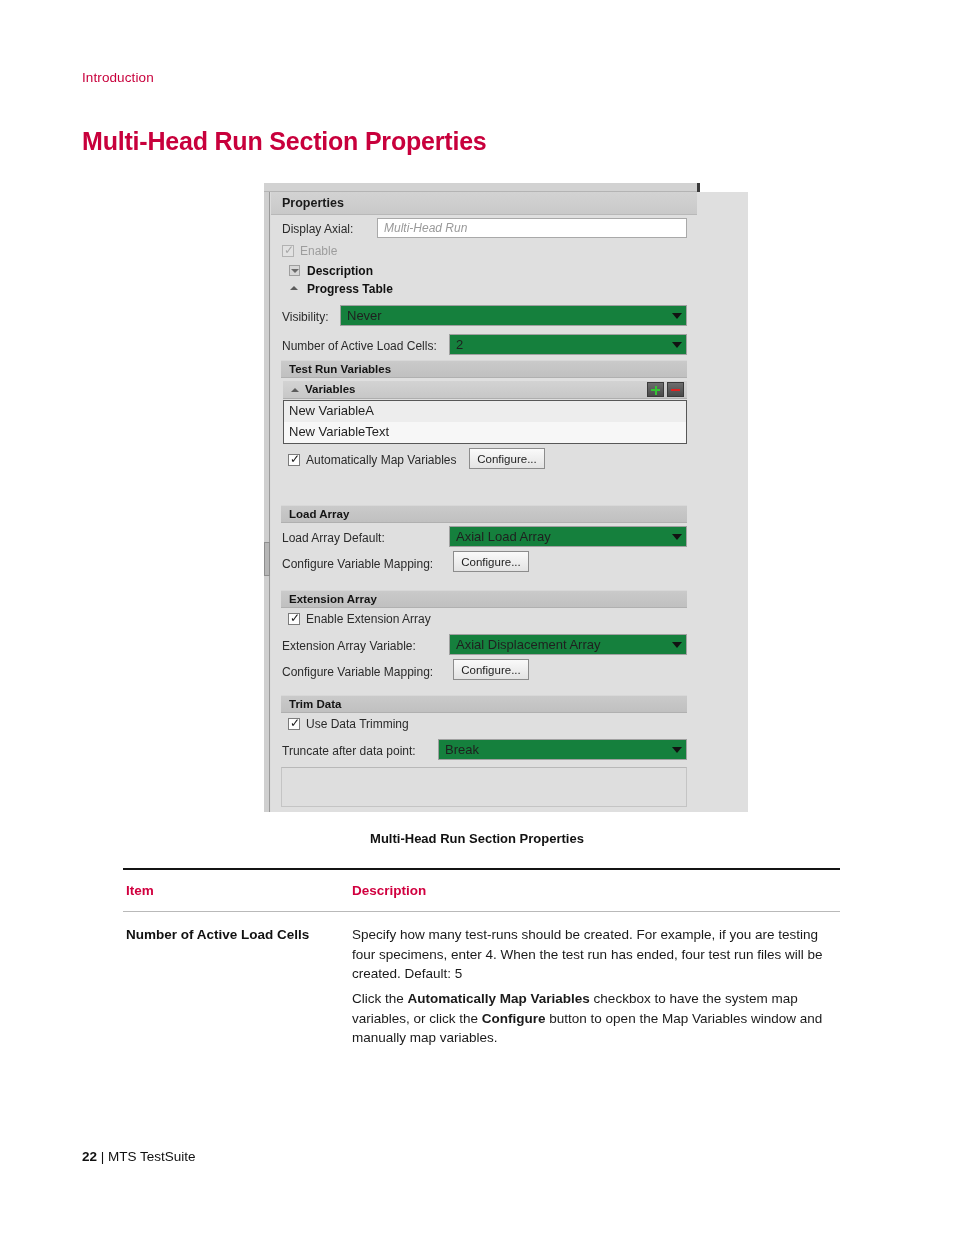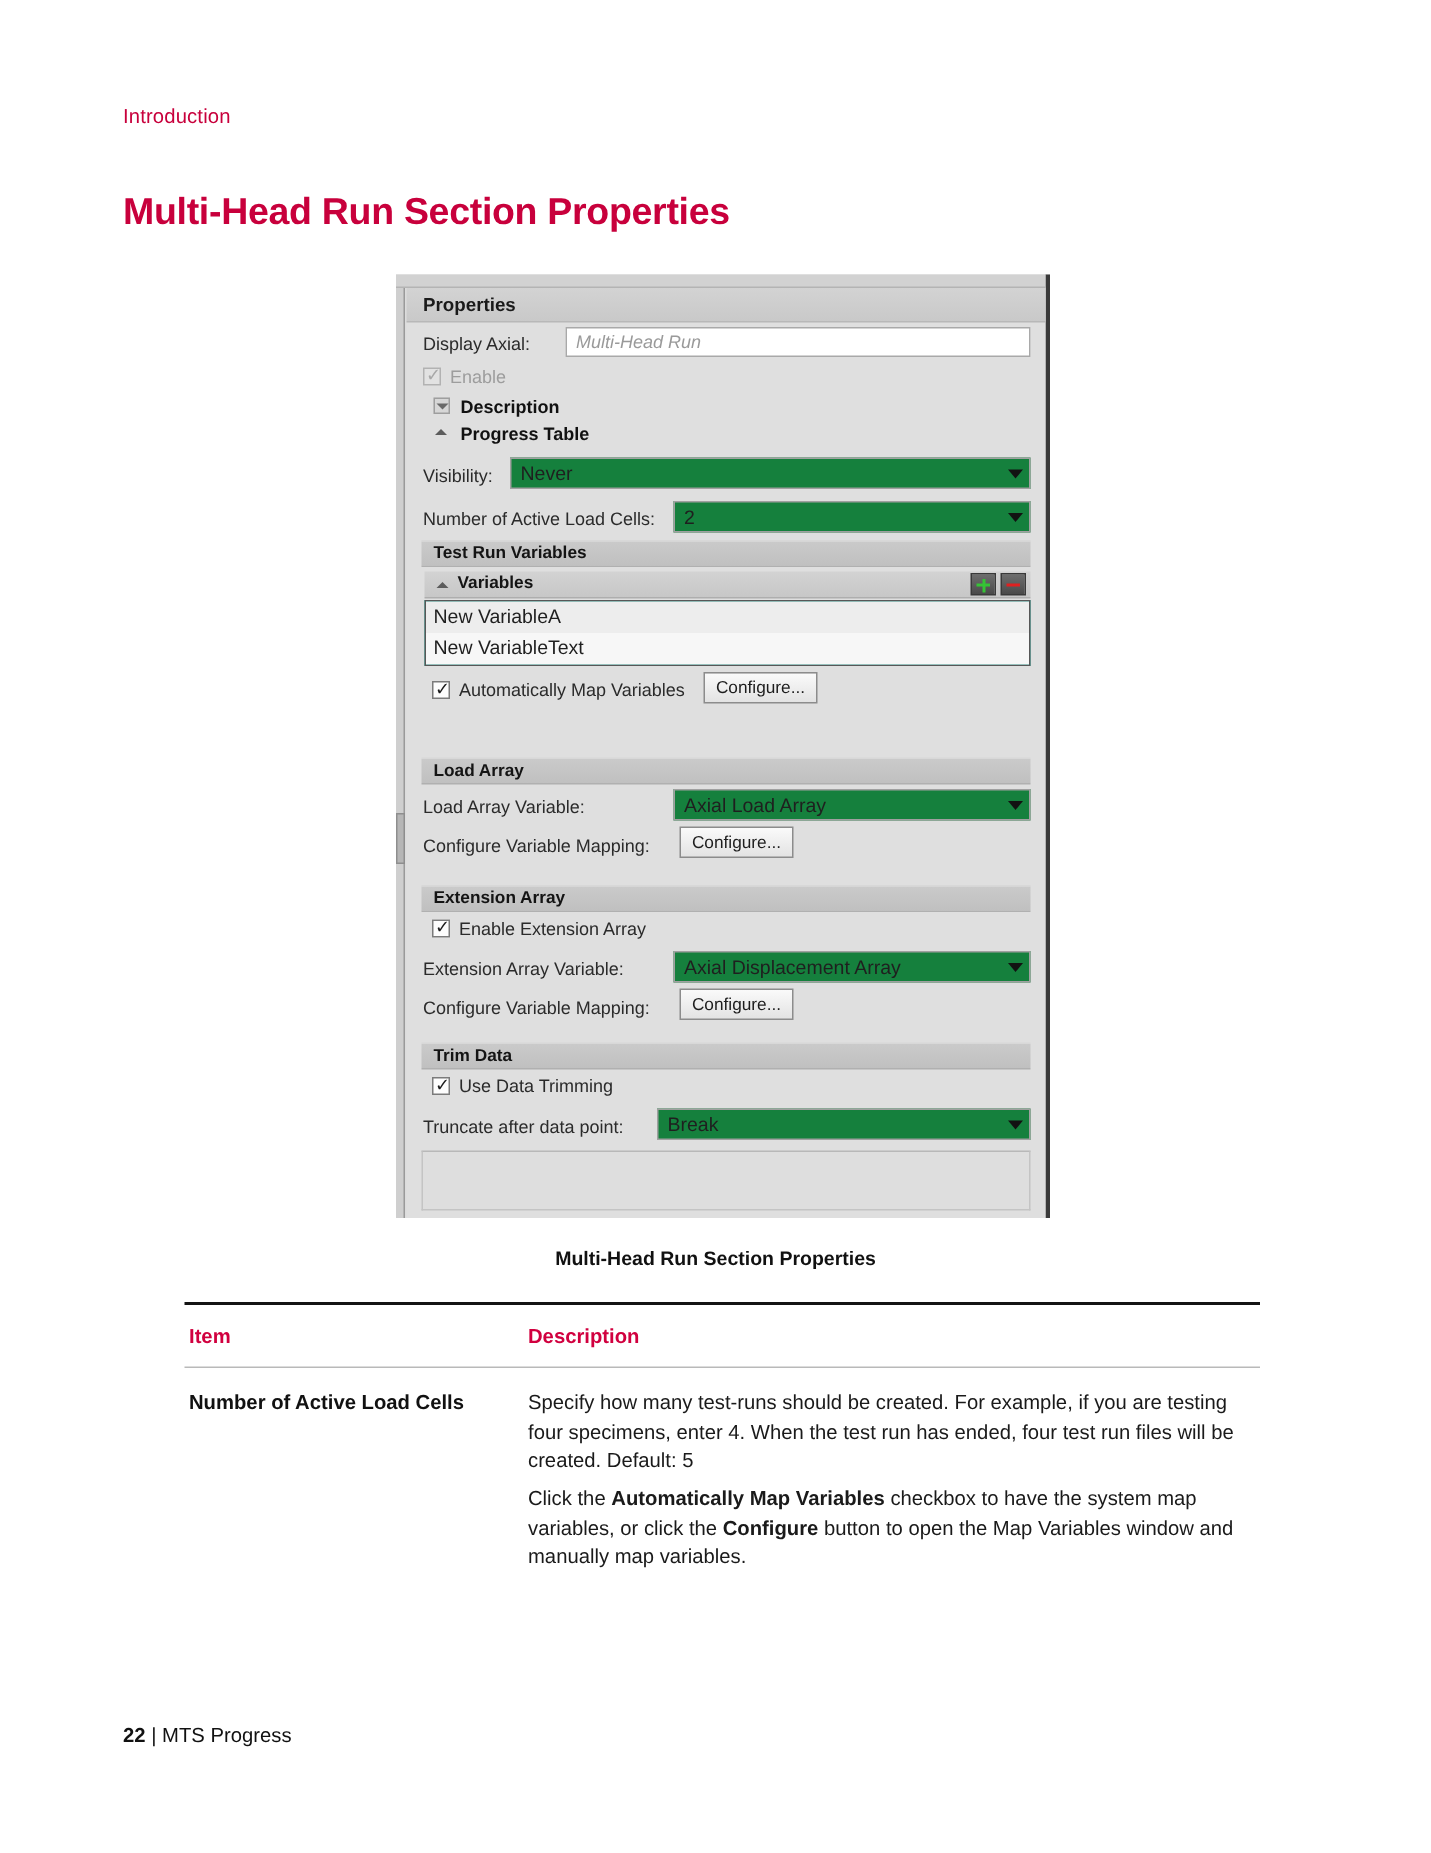--- a/index.html
+++ b/index.html
@@ -84,21 +84,21 @@
     width: 6px;
     height: 34px;
     background: #b6b6b6;
     border: 1px solid #8e8e8e;
     box-sizing: border-box;
   }
   .panel {
     position: absolute;
     left: 7px;
     top: 9px;
-    width: 426px;
+    width: 477px;
     height: 620px;
     background: #dfdfdf;
     box-sizing: border-box;
   }
 
   
   .props-header {
     position: absolute;
     left: 0; top: 0;
     width: 426px;
@@ -467,21 +467,21 @@
       </div>
       <div class="lbl" style="left:35px; top:261px;">Automatically Map Variables</div>
       <div class="btn" style="left:198px; top:256px; width:76px;">
         <span>Configure...</span>
       </div>
 
       <div class="band" style="top:313px;">
         <span>Load Array</span>
       </div>
 
-      <div class="lbl" style="left:11px; top:339px;">Load Array Variable:</div>
+      <div class="lbl" style="left:11px; top:339px;">Load Array Default:</div>
       <div class="combo" style="left:178px; top:334px; width:238px;">
         <div class="val">Axial Load Array</div>
         <div class="arrow"></div>
       </div>
 
       <div class="lbl" style="left:11px; top:365px;">Configure Variable Mapping:</div>
       <div class="btn" style="left:182px; top:359px; width:76px;">
         <span>Configure...</span>
       </div>
 
@@ -532,16 +532,16 @@
   <div class="th" style="left:352px; top:883px;">Description</div>
   <div class="rule-thin" style="top:911px;"></div>
 
   <div class="td-item">Number of Active Load Cells</div>
   <div class="td-desc" style="top:925px;">Specify how many test-runs should be created. For example, if you are testing four specimens, enter 4. When the test run has ended, four test run files will be created. Default: 5</div>
   <div class="td-desc" style="top:989px;">
     <span>Click the </span><b>Automatically Map Variables</b><span> checkbox to have the system map variables, or click the </span><b>Configure</b><span> button to open the Map Variables window and manually map variables.</span>
   </div>
 
   <div class="footer">
-    <b>22</b><span>&nbsp;</span><span>|</span><span>&nbsp;</span><span>MTS Progress</span>
+    <b>22</b><span>&nbsp;</span><span>|</span><span>&nbsp;</span><span>MTS TestSuite</span>
   </div>
 
 </div>
 
 </body></html>

